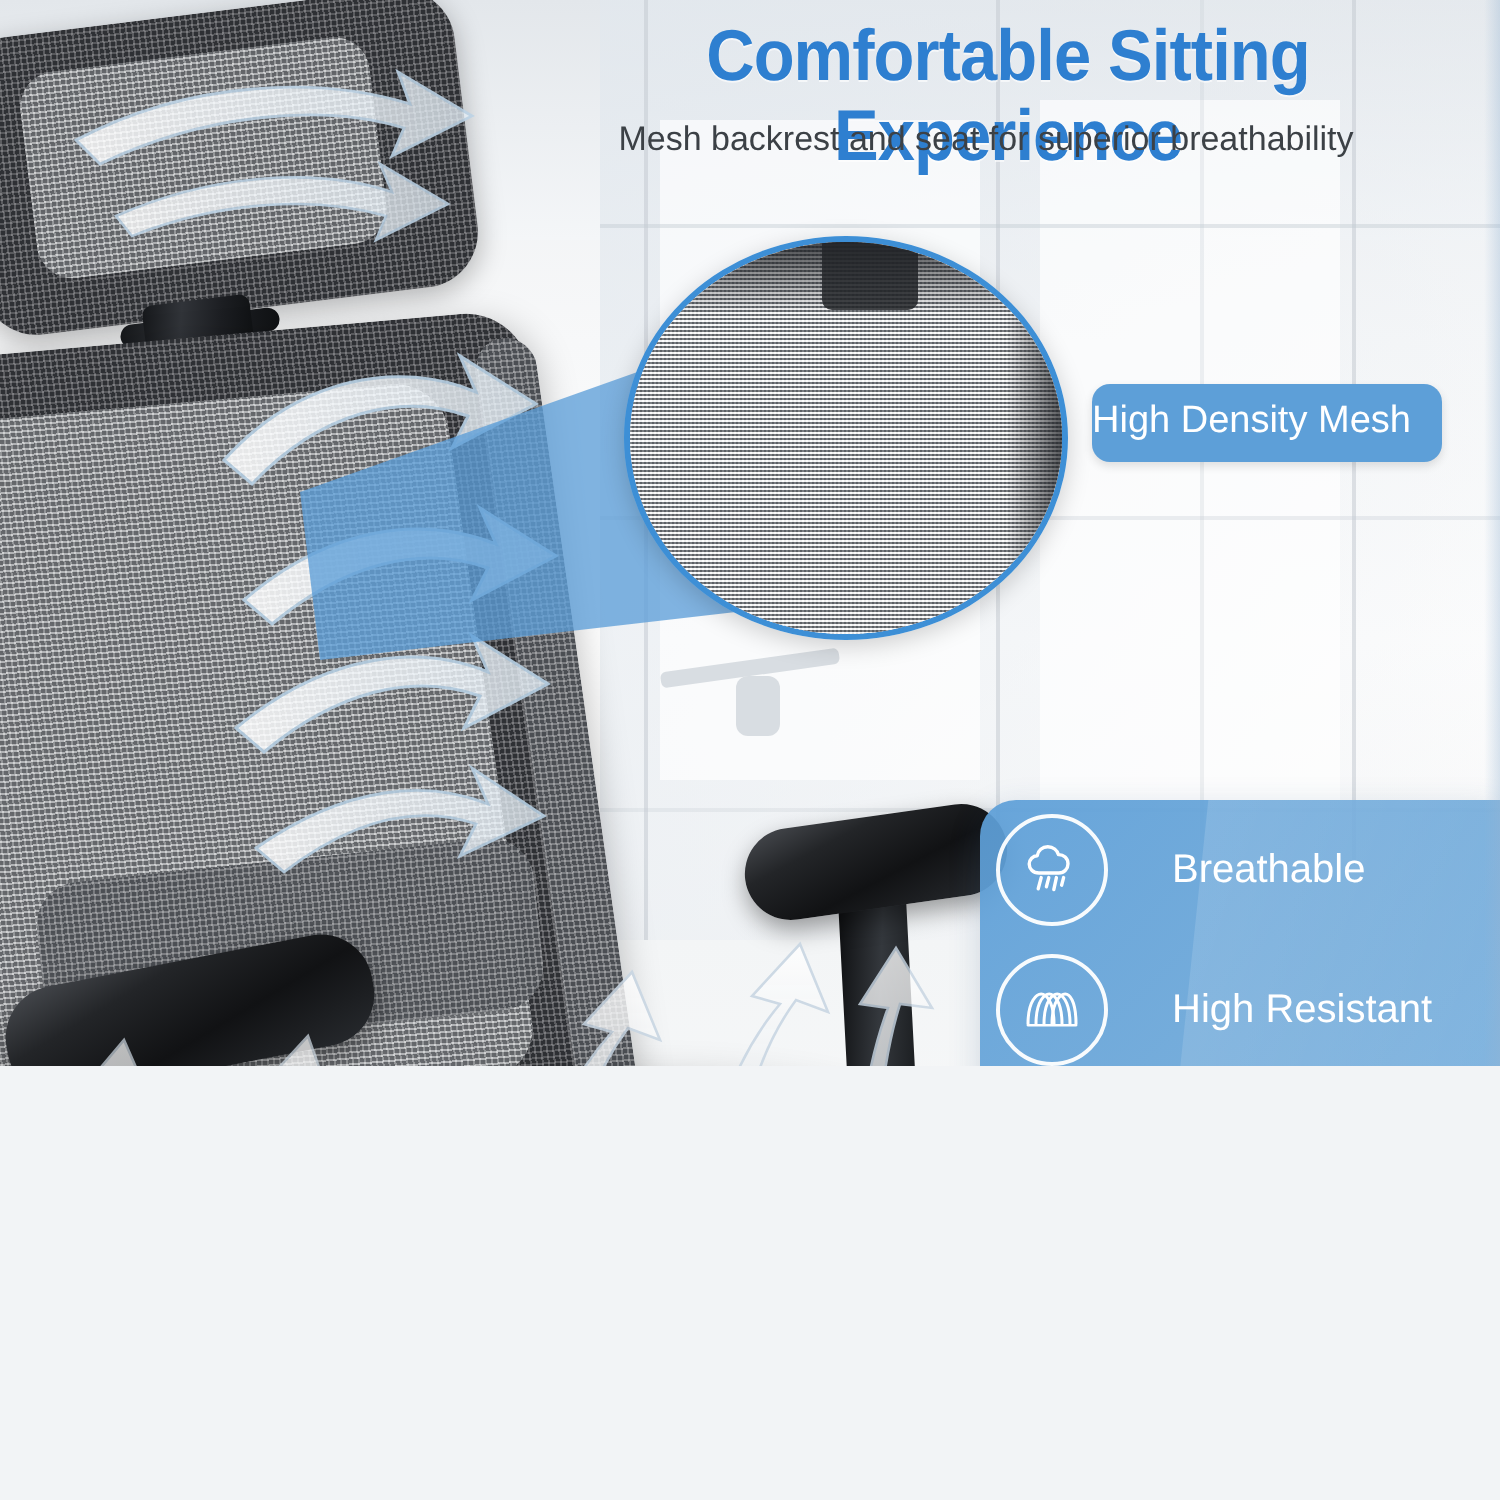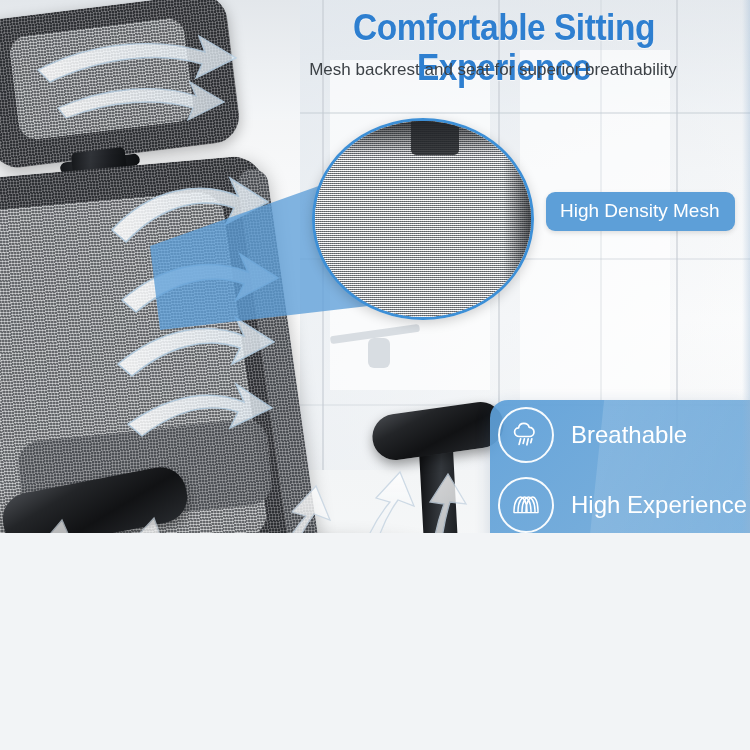--- a/index.html
+++ b/index.html
@@ -198,21 +198,21 @@
     position:absolute;left:238px;top:58px;width:510px;
     text-align:center;
     font-size:17px;line-height:24px;
     color:#3c4146;
     font-family:"Liberation Sans",sans-serif;
   }
 
   
   .pill{
     position:absolute;left:546px;top:192px;
-    padding:8px 16px 9px 14px;
+    padding:8px 16px 9px 0;
     background:#5d9fd8;
     border-radius:9px;
     color:#ffffff;
     font-size:19px;line-height:22px;
     white-space:nowrap;
     box-shadow:0 2px 5px rgba(0,0,0,.12);
   }
 
   
   .panel{
@@ -235,23 +235,23 @@
     padding-left:8px;
   }
   .feat-ico{
     flex:0 0 auto;
     width:52px;height:52px;border-radius:50%;
     border:2px solid rgba(255,255,255,.95);
     display:flex;align-items:center;justify-content:center;
   }
   .feat-ico svg{display:block;}
   .feat-label{
-    margin-left:17px;
+    margin-left:32px;
     color:#ffffff;
-    font-size:24px;line-height:22px;
+    font-size:20px;line-height:22px;
     white-space:nowrap;
     font-family:"Liberation Sans",sans-serif;
   }
 
   
   .edge-right{
     position:absolute;right:0;top:0;width:8px;height:750px;
     background:linear-gradient(90deg,rgba(120,160,200,.0),rgba(150,180,210,.35));
   }
 </style>
@@ -394,21 +394,21 @@
       <div class="feat">
         <span class="feat-ico">
           <svg width="34" height="34" viewBox="0 0 34 34" fill="none" stroke="#ffffff" stroke-width="1.5" stroke-linecap="round" stroke-linejoin="round">
             <path d="M5 24 C5 12 9.6 9 11.6 9 C13.6 9 18 12 18 24"></path>
             <path d="M9 24 C9 12 13.6 9 15.6 9 C17.6 9 22 12 22 24"></path>
             <path d="M13 24 C13 12 17.6 9 19.6 9 C21.6 9 26 12 26 24"></path>
             <path d="M17 24 C17 12 21.6 9 23.6 9 C25.6 9 29 12 29 24"></path>
             <path d="M5 24.6 L29 24.6" stroke-width="1.2"></path>
           </svg>
         </span>
-        <span class="feat-label">High Experience</span>
+        <span class="feat-label">High Resistant</span>
       </div>
 
       <div class="feat">
         <span class="feat-ico">
           <svg width="34" height="34" viewBox="0 0 34 34" fill="none" stroke="#ffffff" stroke-width="1.8" stroke-linecap="round" stroke-linejoin="round">
             <path d="M5 11 L8.4 8 L11.8 11 L15.2 8 L18.6 11 L22 8 L25.4 11 L28.8 8"></path>
             <path d="M5 16 L8.4 13 L11.8 16 L15.2 13 L18.6 16 L22 13 L25.4 16 L28.8 13"></path>
             <path d="M5 21 L8.4 18 L11.8 21 L15.2 18 L18.6 21 L22 18 L25.4 21 L28.8 18"></path>
             <path d="M5 26 L8.4 23 L11.8 26 L15.2 23 L18.6 26 L22 23 L25.4 26 L28.8 23"></path>
           </svg>

